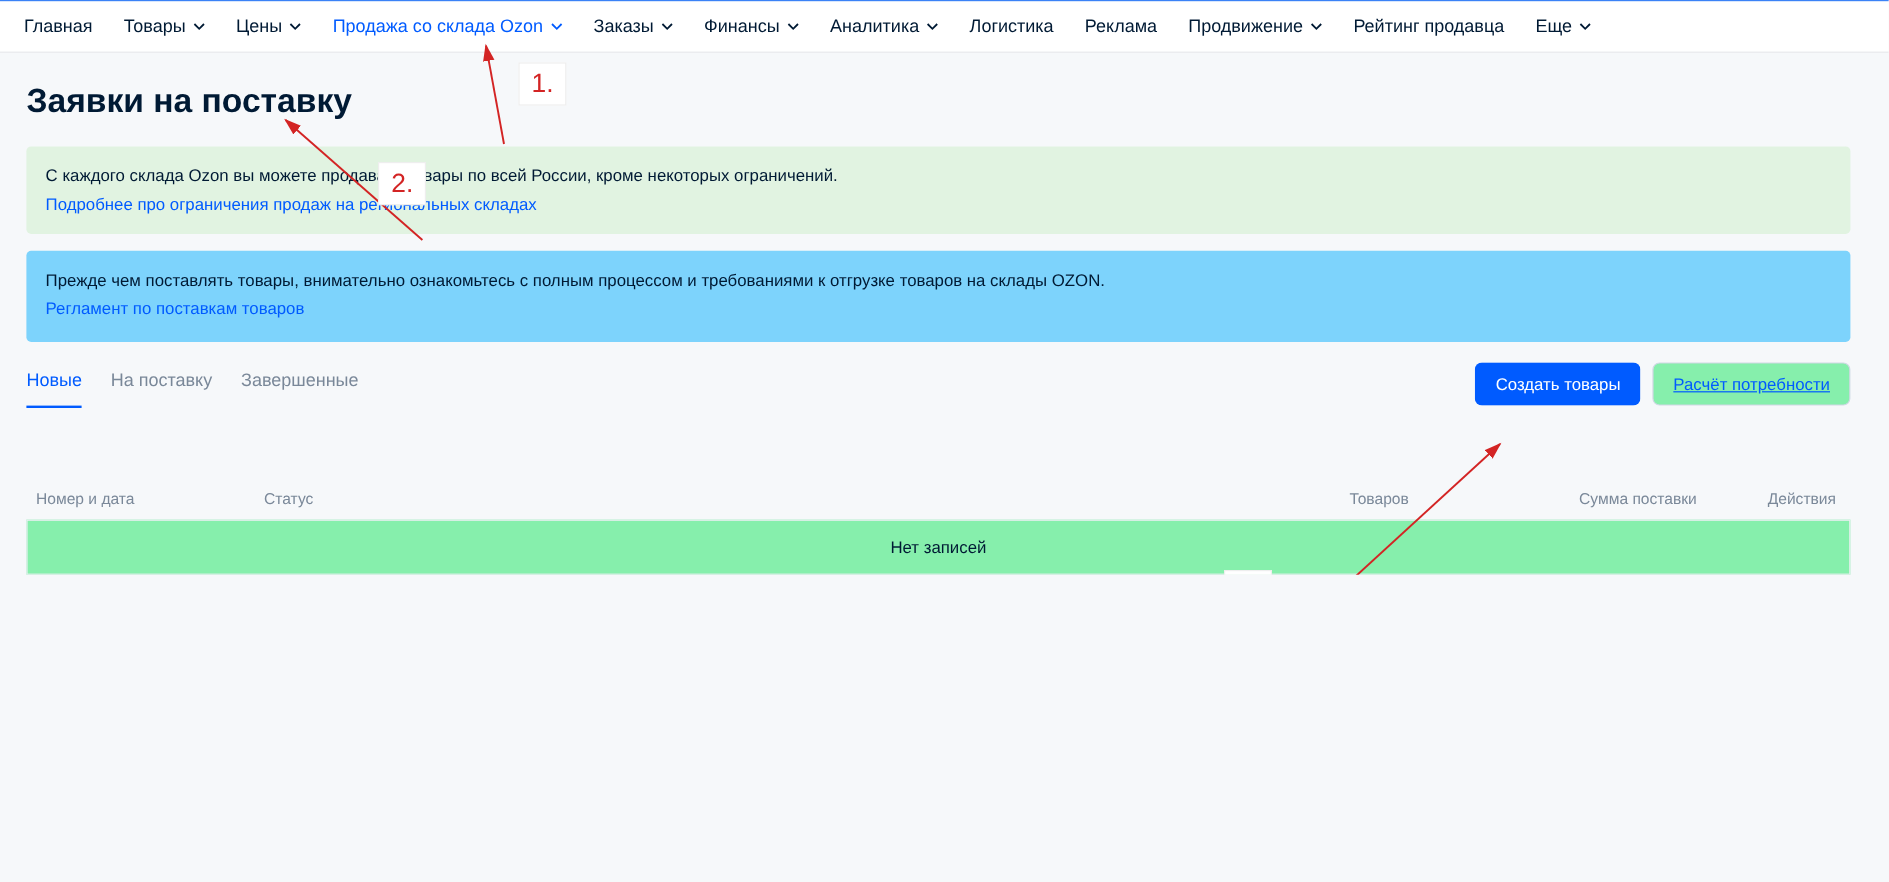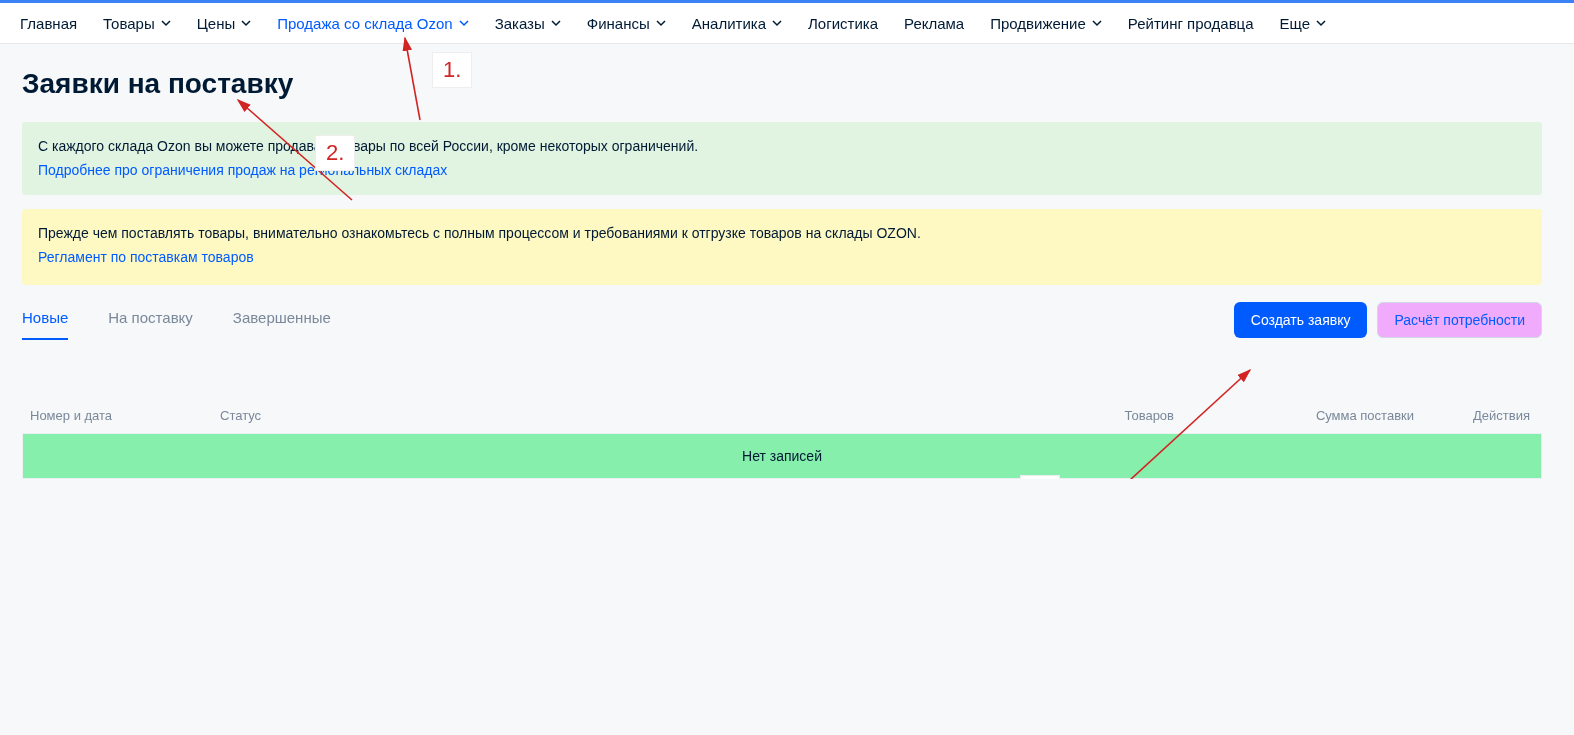--- a/index.html
+++ b/index.html
@@ -1,36 +1,36 @@
 <!DOCTYPE html>
 <html><head>
 <meta charset="utf-8">
 <style>
   * { box-sizing: border-box; margin: 0; padding: 0; }
   body { font-family: Arial, Helvetica, sans-serif; background: #f6f8fa; color: #001a34; font-size: 14px; width: 1574px; }
-  .topnav { background: #fff; border-top: 3px solid #3b82f6; border-bottom: 1px solid #e6e8eb; padding: 0 20px; display: flex; gap: 26px; align-items: center; height: 44px; }
+  .topnav { background: #fff; border-top: 1px solid #3b82f6; border-bottom: 1px solid #e6e8eb; padding: 0 20px; display: flex; gap: 26px; align-items: center; height: 44px; }
   .nav-item { display: inline-flex; align-items: center; gap: 6px; font-size: 15px; font-weight: 500; cursor: pointer; color: #001a34; white-space: nowrap; }
   .nav-item.active { color: #005bff; }
   .chev { width: 10px; height: 10px; display: inline-block; }
   .chev svg { width: 10px; height: 10px; display: block; }
   .page { padding: 24px 32px 0 22px; }
   .page-title { font-size: 28px; font-weight: 700; margin-bottom: 22px; }
   .alert { border-radius: 4px; padding: 14px 16px; margin-bottom: 14px; font-size: 14px; line-height: 1.55; }
   .alert-green { background: #e1f3e1; }
-  .alert-blue  { background: #fef9c3; }
+  .alert-blue  { background: #7dd3fc; }
   .alert a { color: #005bff; text-decoration: none; display: inline-block; }
   .alert p { margin-bottom: 2px; }
   .toolbar { display: flex; align-items: center; margin-top: 16px; }
-  .tabs { display: flex; gap: 40px; }
+  .tabs { display: flex; gap: 24px; }
   .tab { font-size: 15px; color: #7a8899; padding: 8px 0 12px 0; border-bottom: 2px solid transparent; cursor: pointer; }
   .tab.active { color: #005bff; border-bottom-color: #005bff; }
   .toolbar-actions { margin-left: auto; display: flex; gap: 10px; }
   .btn { font-size: 14px; padding: 9px 16px; border-radius: 6px; cursor: pointer; border: 1px solid transparent; font-weight: 500; }
   .btn-primary { background: #005bff; color: #fff; }
-  .btn-outline { background: #f0abfc; color: #005bff; border-color: #cfd8e3; }
+  .btn-outline { background: #86efac; color: #005bff; border-color: #cfd8e3; text-decoration: underline; }
   .table-wrap { margin-top: 10px; }
   .thead { display: flex; padding: 10px 8px; color: #7a8899; font-size: 13px; }
   .th { flex: 0 0 auto; margin-top: 48px; }
   .col-num    { width: 190px; }
   .col-status { width: 320px; }
   .col-wh     { width: 320px; }
   .col-goods  { flex: 1; text-align: right; padding-right: 40px; }
   .col-sum    { width: 200px; text-align: right; }
   .col-act    { width: 120px; text-align: right; padding-right: 4px;}
   .tbody-empty { background: #86efac; border: 1px solid #eceff3; text-align: center; padding: 14px 0; color: #001a34; font-size: 14px; }
@@ -135,21 +135,21 @@
       <p><a href="#">Регламент по поставкам товаров</a></p>
     </div>
 
     <div class="toolbar">
       <div class="tabs" id="tabs">
           <div class="tab active">Новые</div>
           <div class="tab">На поставку</div>
           <div class="tab">Завершенные</div>
         </div>
       <div class="toolbar-actions">
-        <button class="btn btn-primary">Создать заявку</button>
+        <button class="btn btn-primary">Создать товары</button>
         <button class="btn btn-outline">Расчёт потребности</button>
       </div>
     </div>
 
     <div class="table-wrap">
       <div class="thead">
         <div class="th col-num">Номер и дата</div>
         <div class="th col-status">Статус</div>
         <div class="th col-goods">Товаров</div>
         <div class="th col-sum">Сумма поставки</div>

